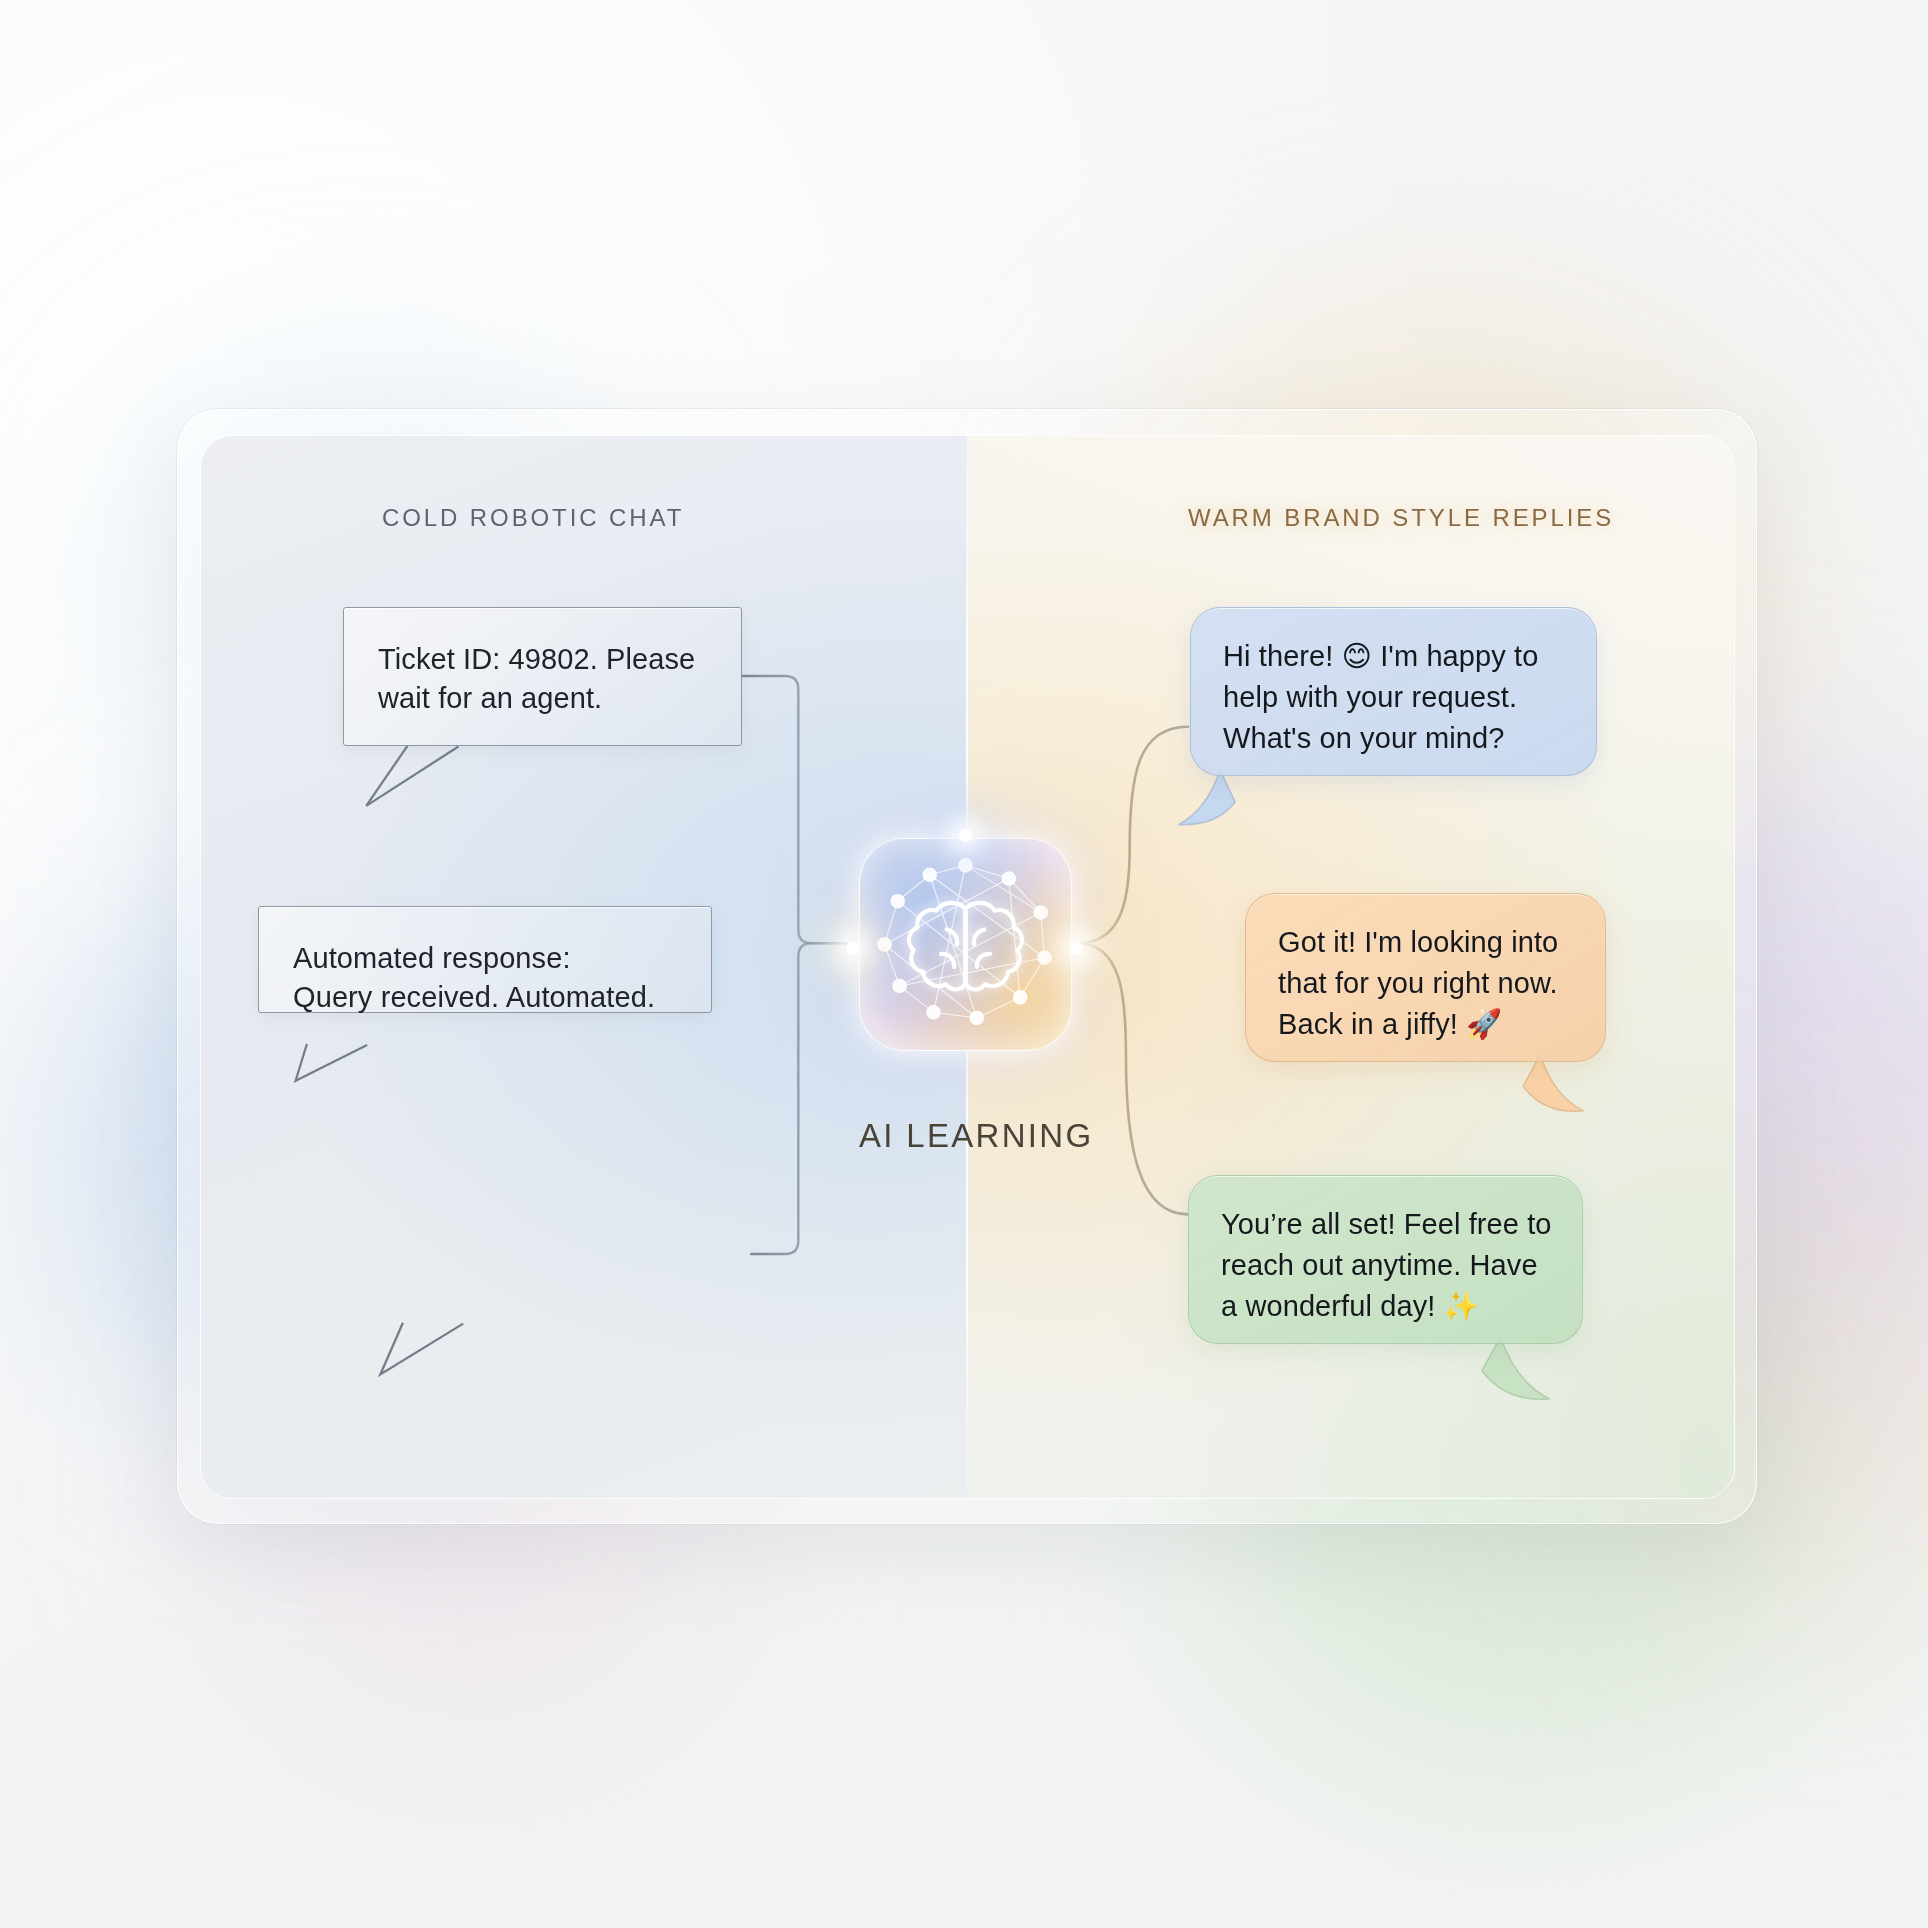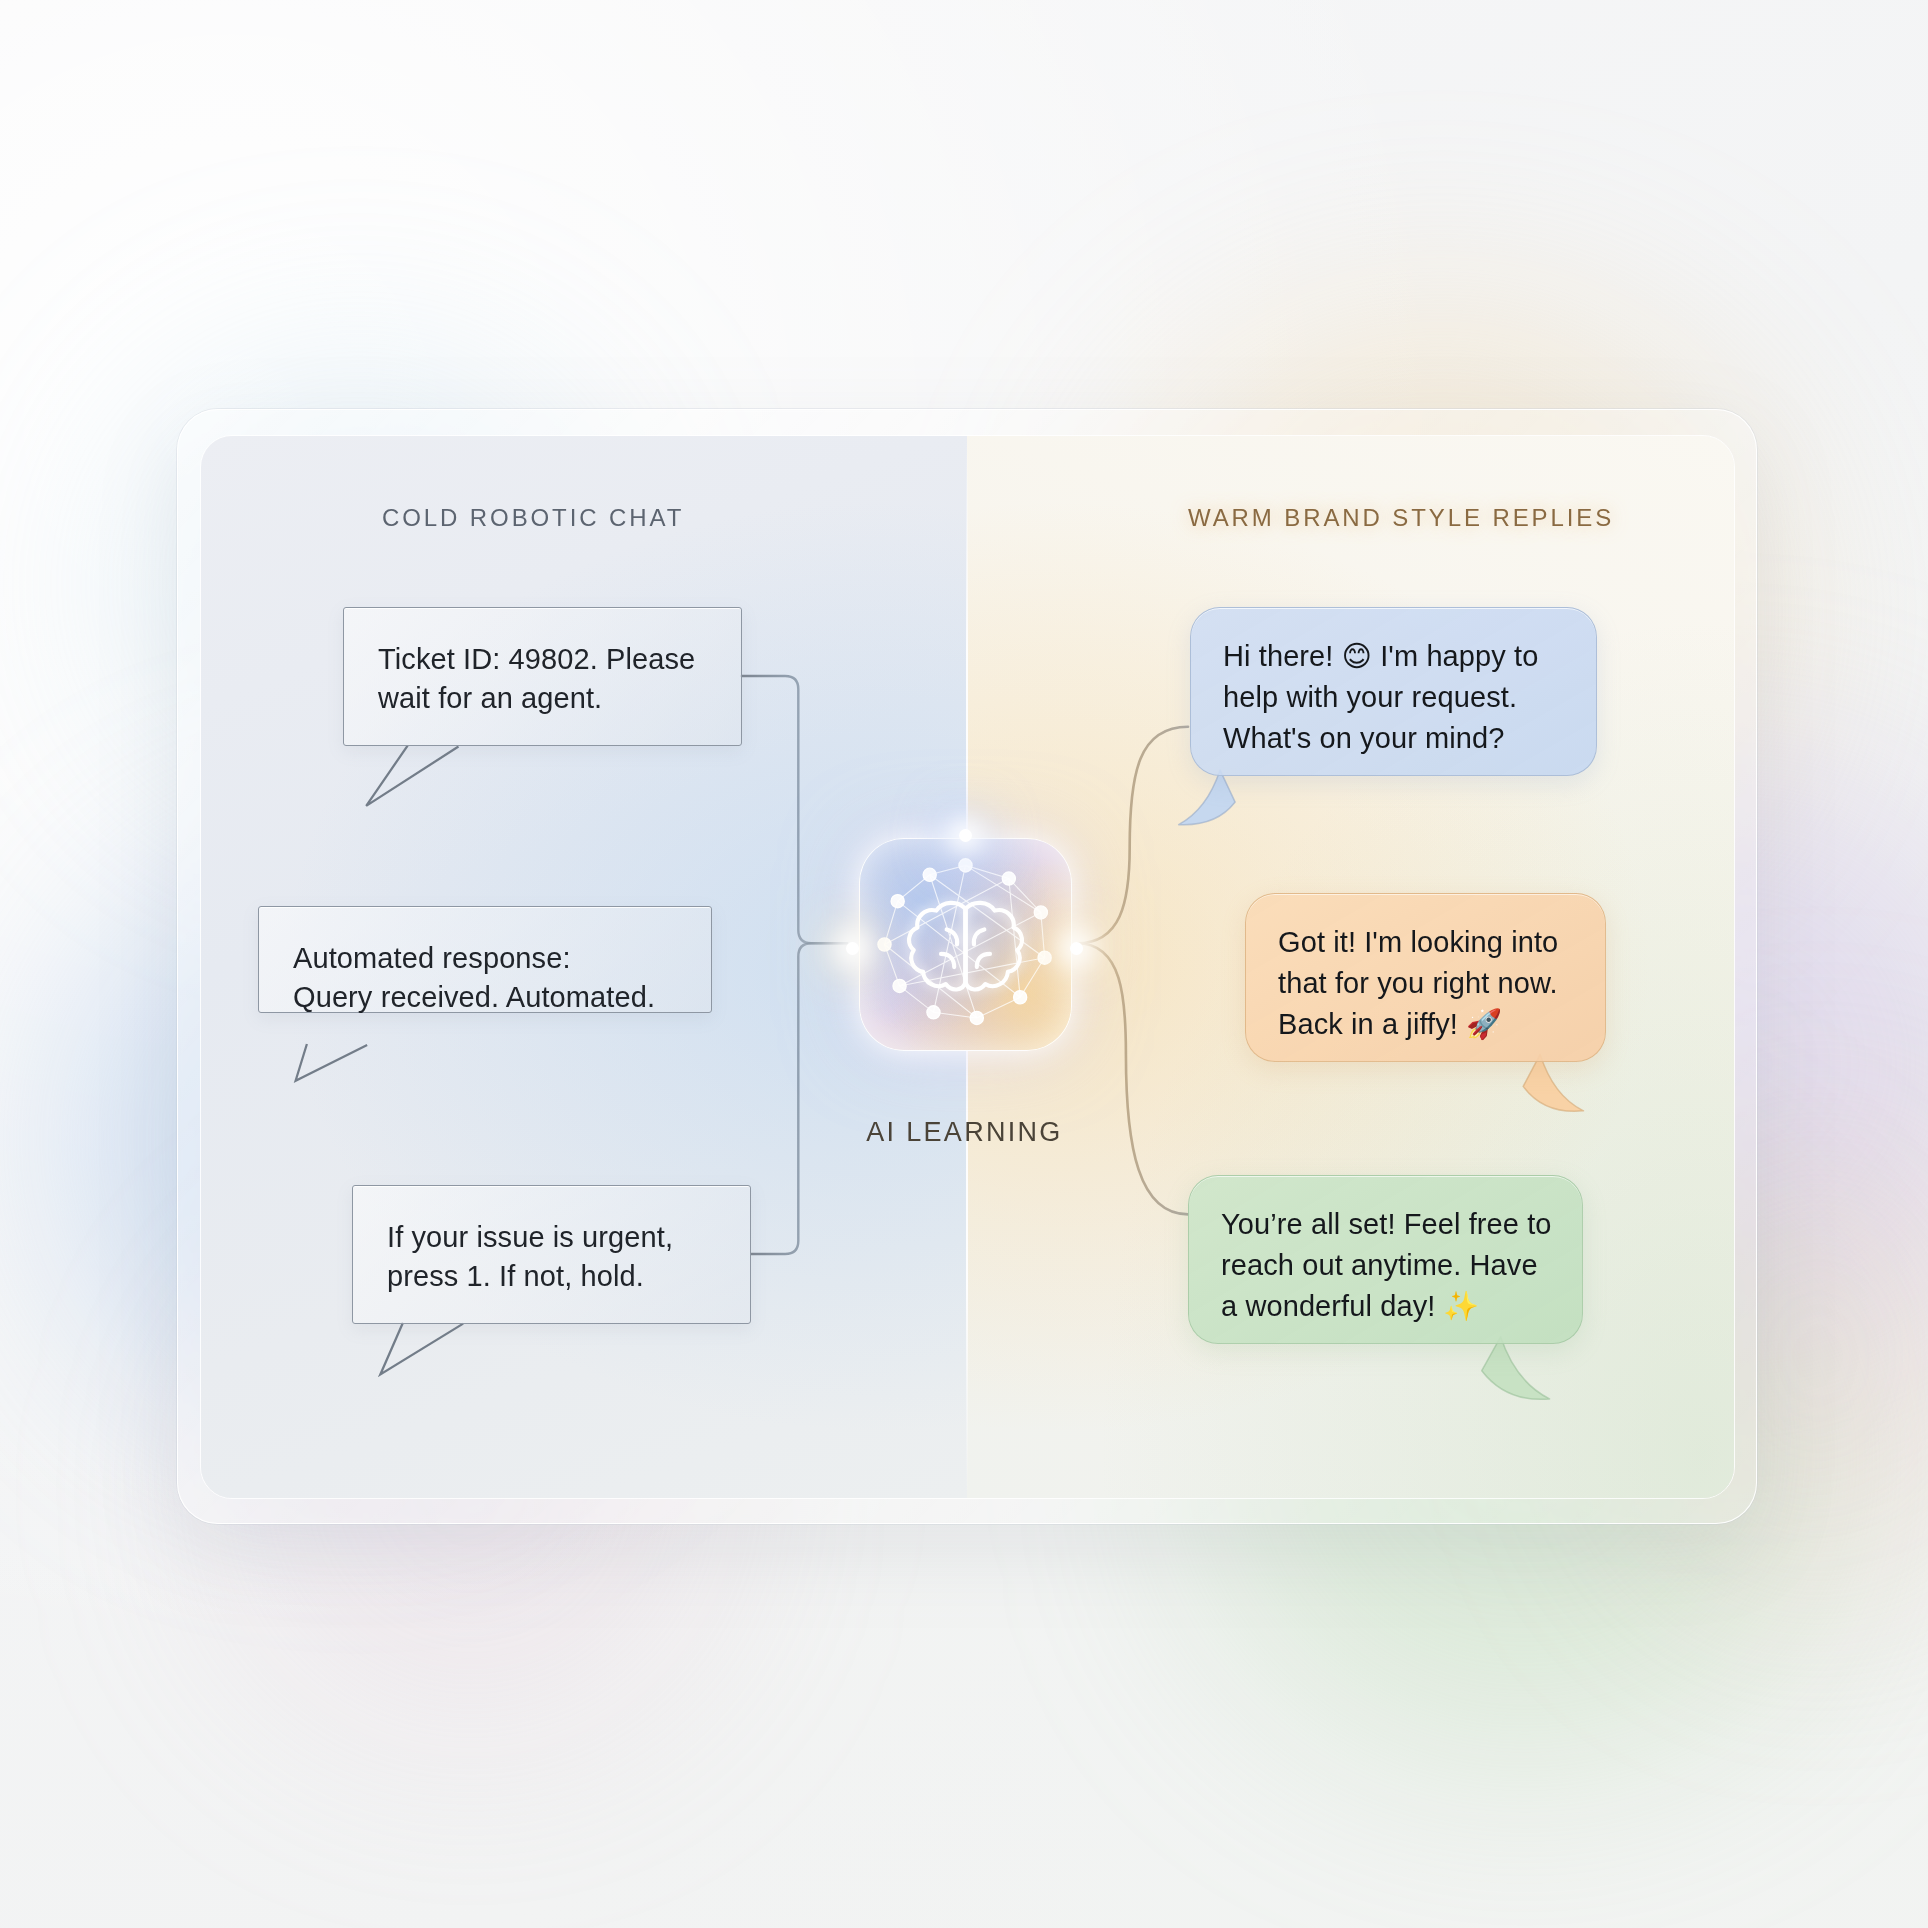--- a/index.html
+++ b/index.html
@@ -82,21 +82,21 @@
       linear-gradient(135deg,#cfd9ee,#e5d8e8 48%,#f3e2c4);
     box-shadow:0 0 32px rgba(255,255,255,.95),0 0 75px rgba(212,204,240,.60),
                inset 0 0 34px rgba(255,255,255,.55);}
   #ai-node svg{position:absolute;left:0;top:0;}
   .spark{position:absolute;width:13px;height:13px;border-radius:50%;background:#fff;
     box-shadow:0 0 24.5px 12.2px rgba(255,255,255,.95),0 0 49px 22.6px rgba(255,240,200,.55);}
   #spark-left {left:846px;top:942px;}
   #spark-right{left:1070px;top:942px;}
   #spark-top  {left:959px;top:829px;box-shadow:0 0 22.6px 11.3px rgba(255,255,255,.9),0 0 43px 21px rgba(200,220,255,.5);}
   #ai-label{position:absolute;left:859px;top:1117px;width:211px;text-align:center;
-    font-size:27px;letter-spacing:2.3px;color:#4a4338;white-space:nowrap;}
+    font-size:33px;letter-spacing:2.3px;color:#4a4338;white-space:nowrap;}
 
   
   .warm-bubble{position:absolute;border-radius:30px;box-sizing:border-box;
     padding:28px 30px 26px 32px;}
   .warm-bubble p{margin:0;font-size:29px;line-height:1.42;color:#15181c;letter-spacing:0.1px;}
   #warm-bubble-1{left:1190px;top:607px;width:407px;height:169px;
     border:1.5px solid rgba(150,170,200,.60);
     background:linear-gradient(150deg,rgba(208,222,243,.92),rgba(196,214,240,.88));
     box-shadow:0 7.5px 24.5px rgba(140,162,200,.18),inset 0 0.9px 0 rgba(255,255,255,.7);}
   #warm-bubble-2{left:1245px;top:893px;width:361px;height:169px;
@@ -168,24 +168,20 @@
     <path d="M 1594 1420 q 16 48 52 66 q -46 4 -72 -30 z" fill="#c8e2c4" stroke="rgba(150,190,150,.58)" stroke-width="1.6" stroke-linejoin="round"></path>
   </svg>
 
   <div id="cold-bubble-1" class="cold-bubble">
     <p>Ticket ID: 49802. Please</p>
     <p>wait for an agent.</p>
   </div>
   <div id="cold-bubble-2" class="cold-bubble">
     <p>Automated response:</p>
     <p>Query received. Automated.</p>
-  </div>
-  <div id="cold-bubble-3" class="cold-bubble">
-    <p>If your issue is urgent,</p>
-    <p>press 1. If not, hold.</p>
   </div>
 
   <div id="ai-node">
     <svg width="211" height="211" viewBox="0 0 224 224">
       <g stroke="#ffffff" stroke-opacity=".75" stroke-width="1.2" fill="none">
         <polygon points="112,28 158,42 192,78 196,126 170,168 124,190 78,184 42,156 26,112 40,66 74,38"></polygon>
         <path d="M112 28 L192 78 M112 28 L78 184 M158 42 L170 168 M158 42 L26 112 M192 78 L42 156 M196 126 L74 38 M26 112 L124 190 M40 66 L170 168 M74 38 L124 190 M42 156 L196 126"></path>
       </g>
       <g fill="#ffffff" fill-opacity=".92" stroke="#ffffff" stroke-width="1.4">
         <circle cx="112" cy="28" r="7"></circle>

